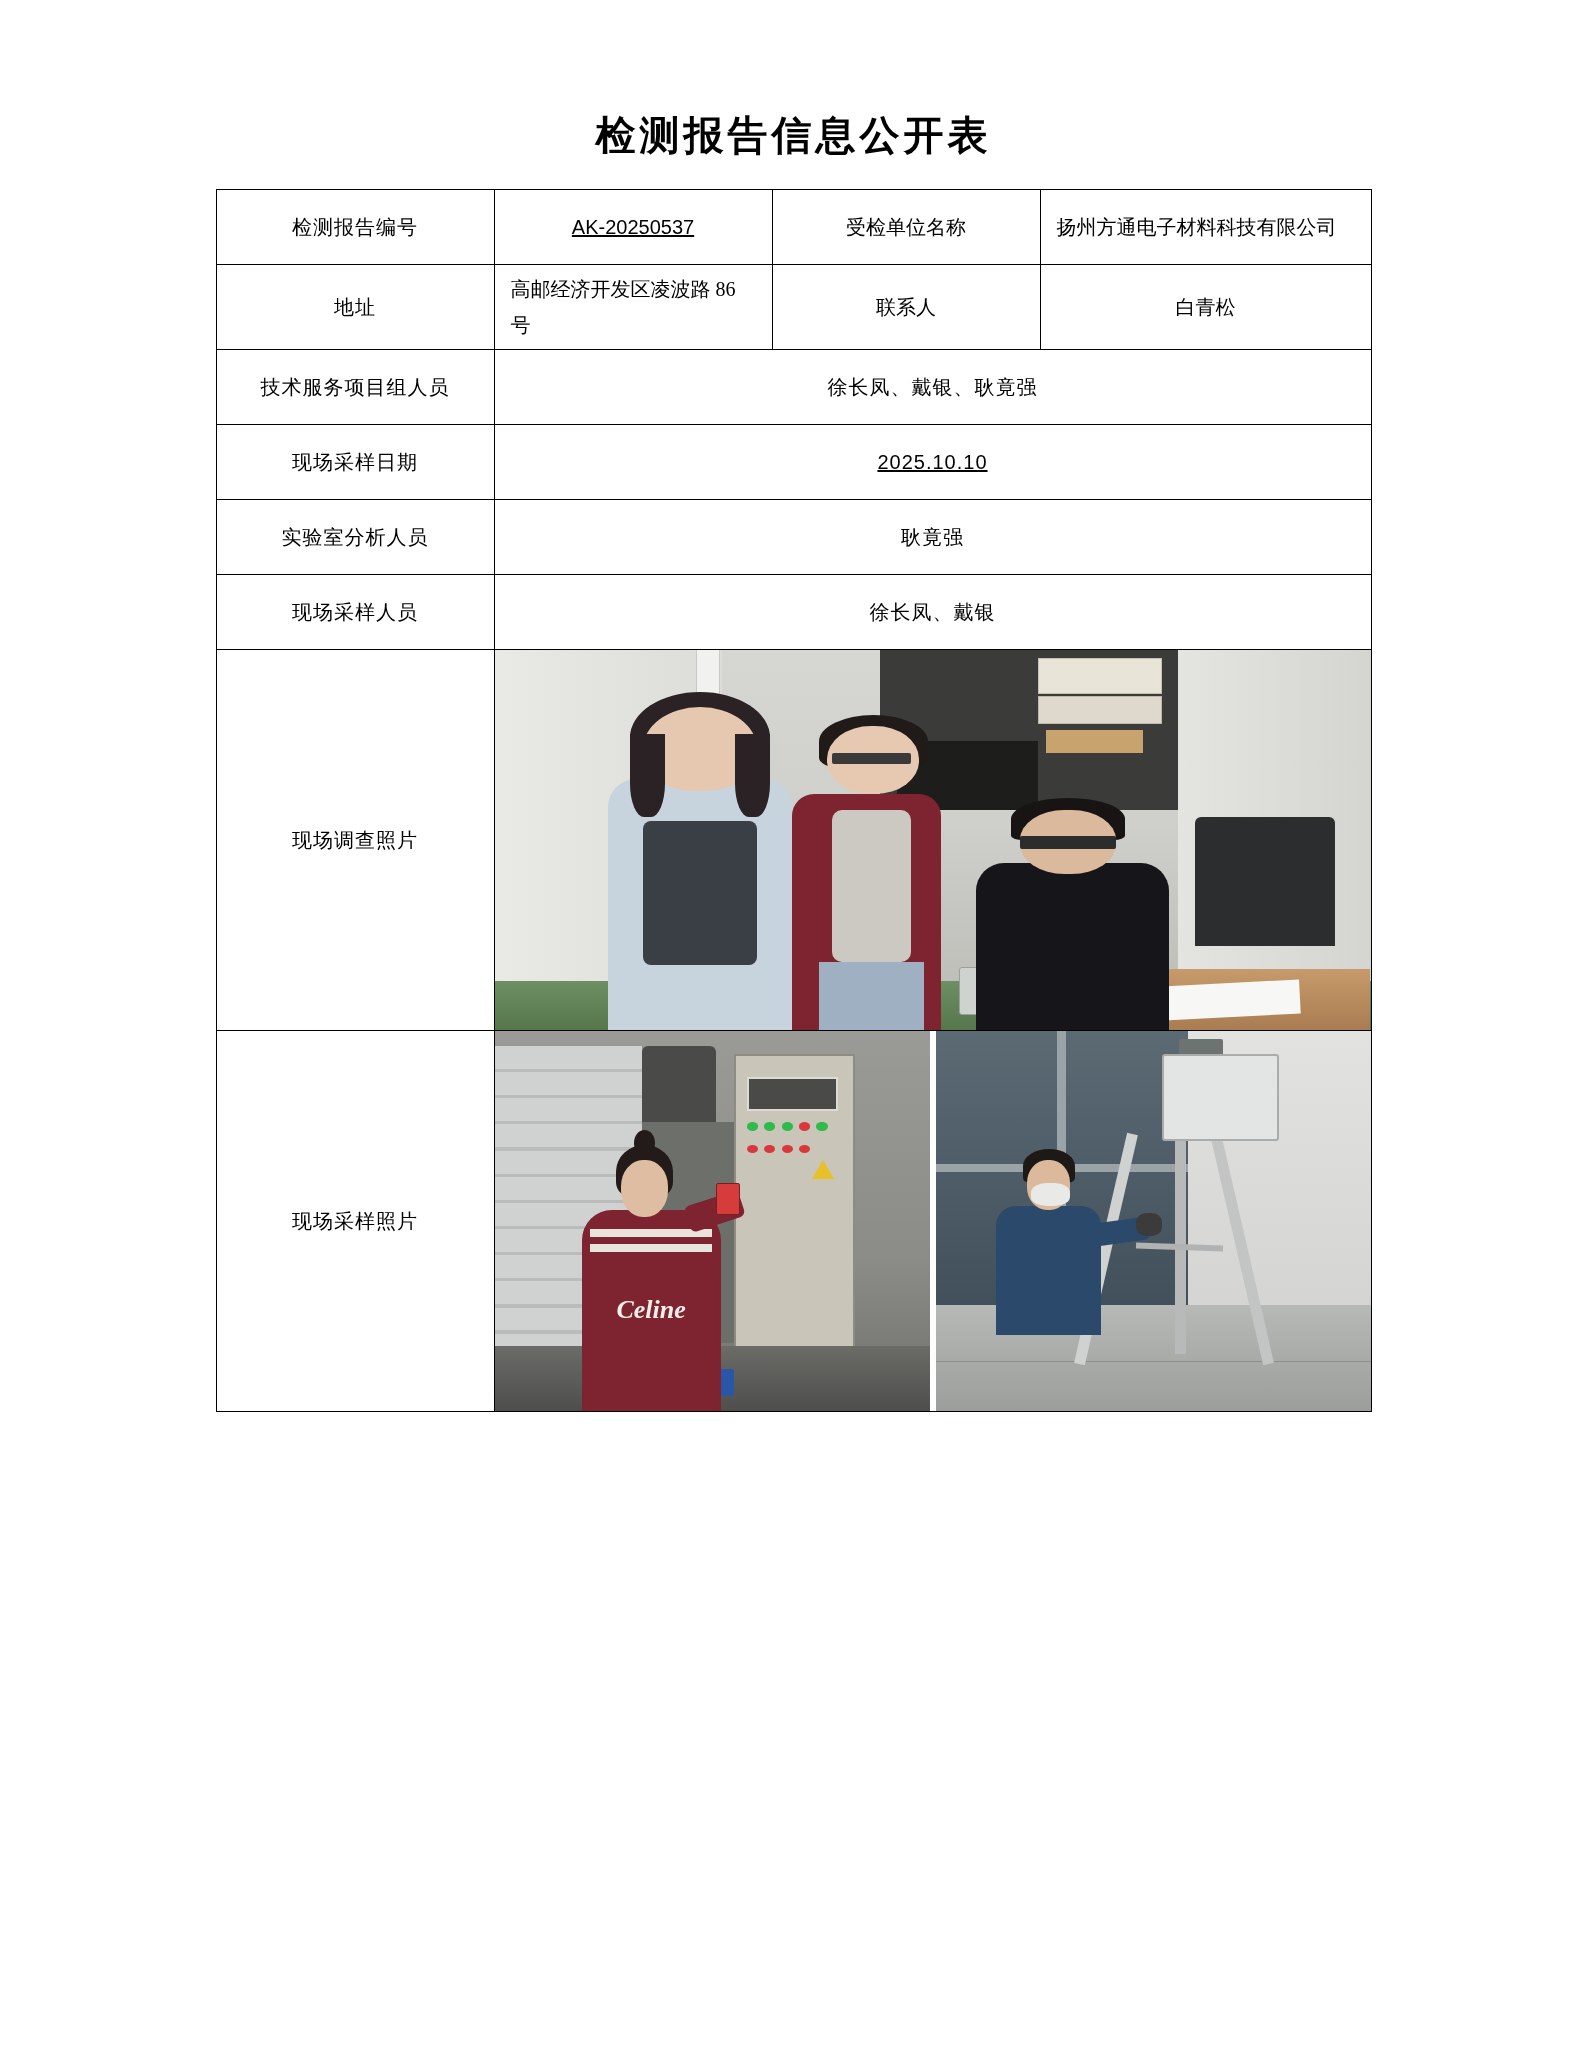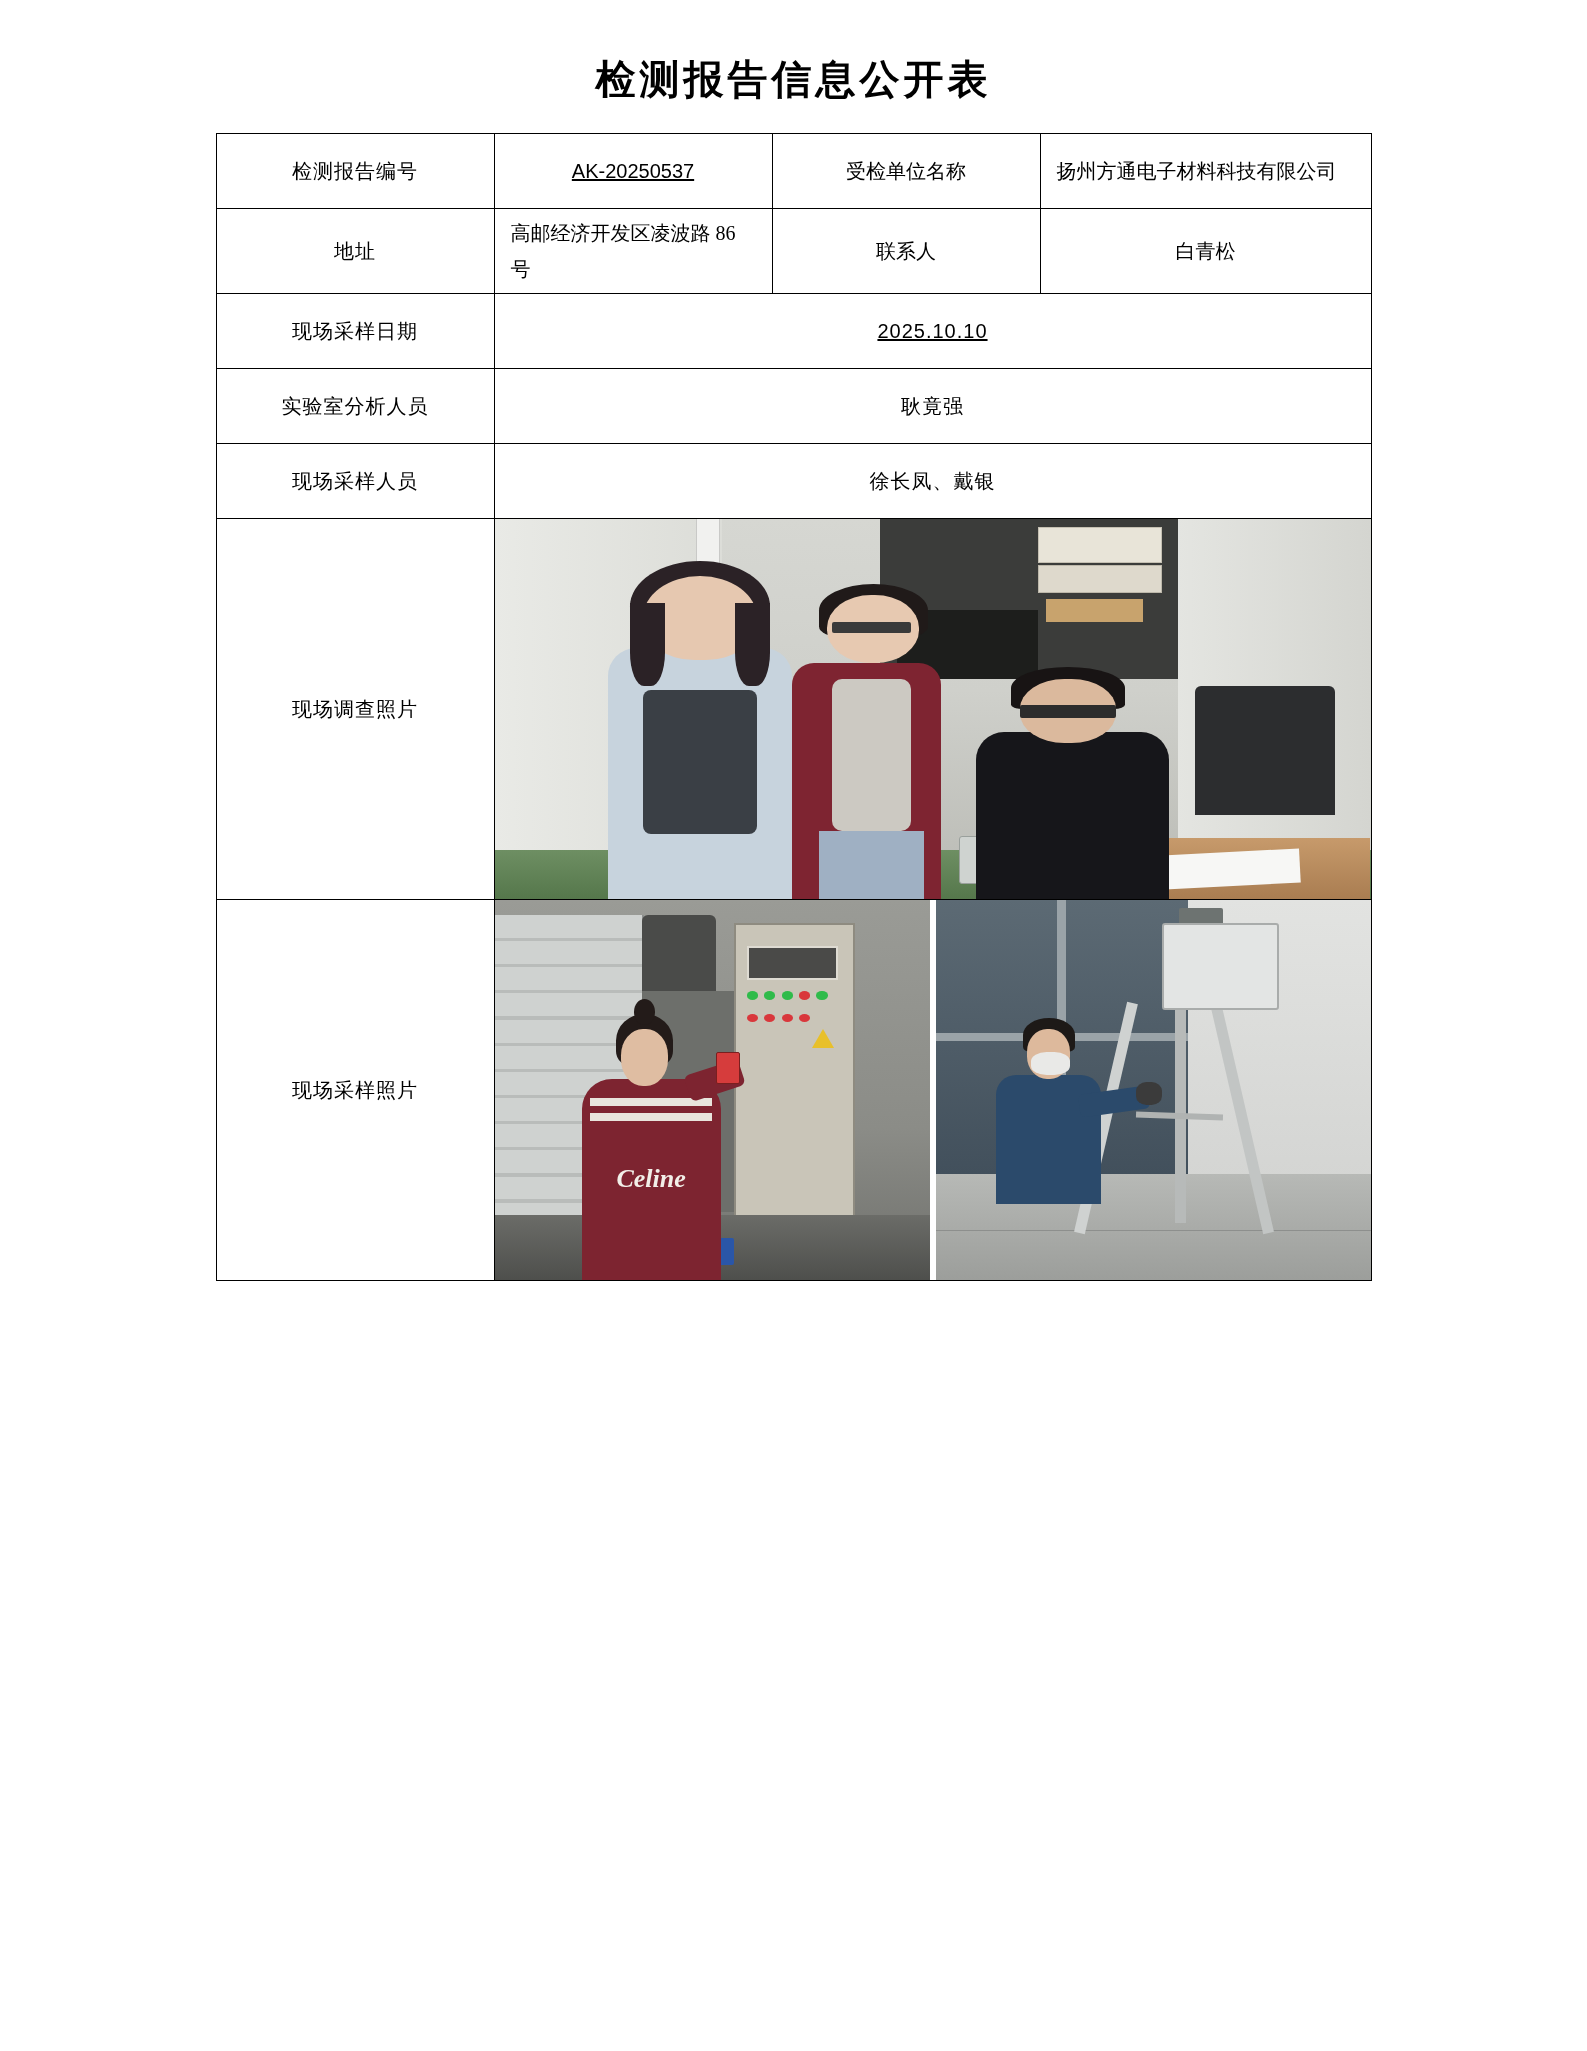--- a/index.html
+++ b/index.html
@@ -19,21 +19,21 @@
     width: 1587px;
     height: 2051px;
     box-sizing: border-box;
     padding: 0;
   }
   .doc-title {
     text-align: center;
     font-size: 40px;
     font-weight: bold;
     letter-spacing: 4px;
-    margin-top: 52px;
+    margin-top: 108px;
     margin-bottom: 26px;
     font-family: "Liberation Serif", "DejaVu Serif", serif;
   }
   table.main {
     border-collapse: collapse;
     width: 1155px;
     margin: 4px auto;
     table-layout: fixed;
     padding-left: 8px;
   }
@@ -278,20 +278,28 @@
           <span class="cell-left">高邮经济开发区凌波路 86 号</span>
         </td>
         <td class="lbl2">
           <span class="cell-pad">联系人</span>
         </td>
         <td class="val-right">
           <span class="cell-pad">白青松</span>
         </td>
       </tr>
 
+      <tr>
+        <td class="label">
+          <span class="cell-pad">技术服务项目组人员</span>
+        </td>
+        <td class="value-wide" colspan="3">
+          <span class="cell-pad">徐长凤、戴银、耿竟强</span>
+        </td>
+      </tr>
 
 
 
       <tr>
         <td class="label">
           <span class="cell-pad">现场采样日期</span>
         </td>
         <td class="value-wide num" colspan="3">
           <span class="cell-pad">2025.10.10</span>
         </td>

